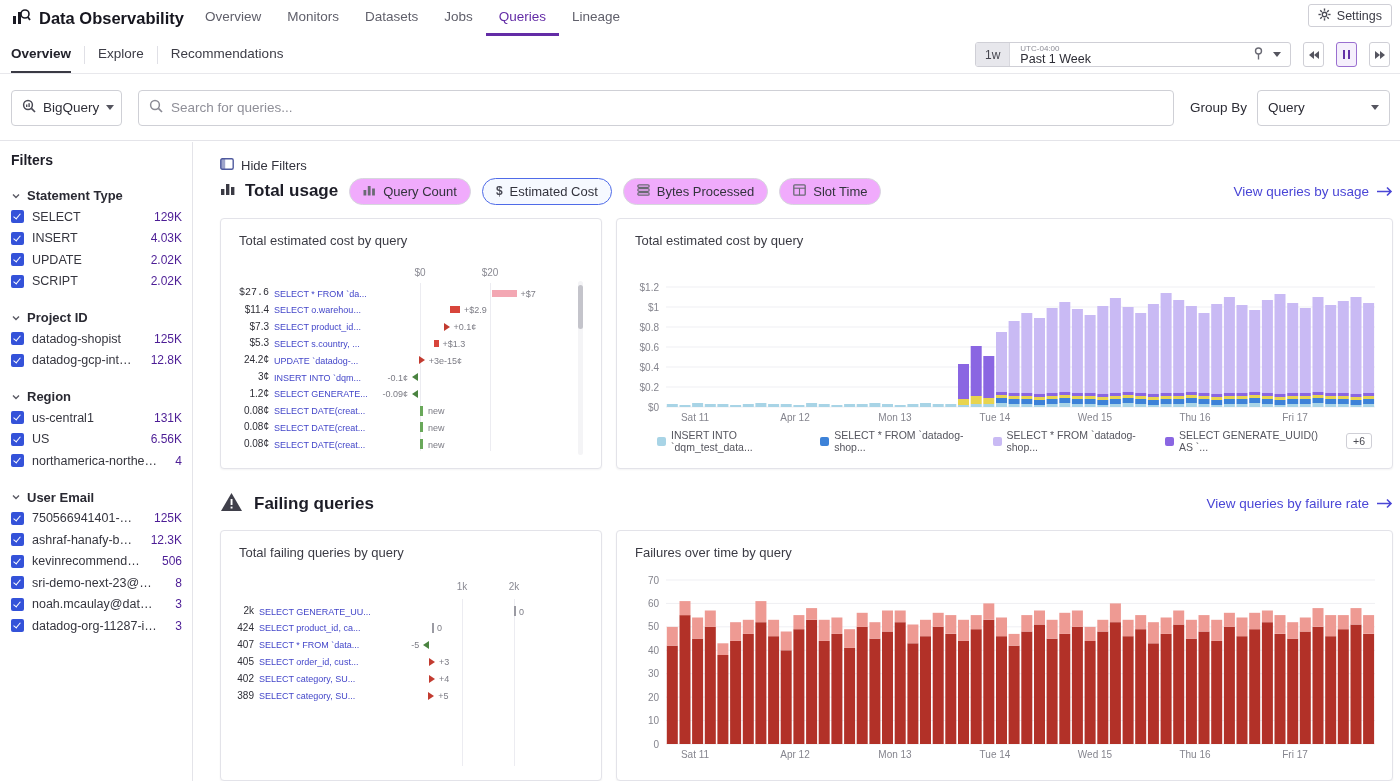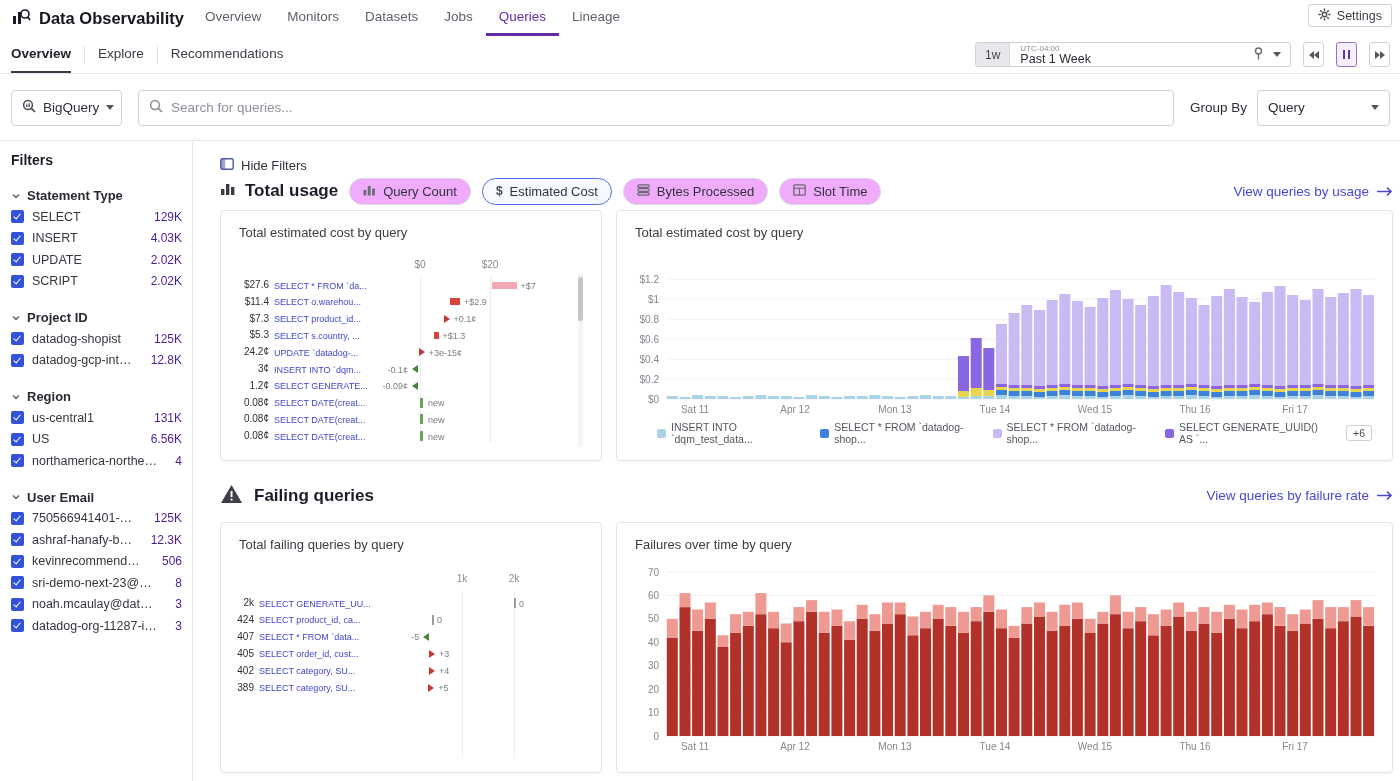--- a/index.html
+++ b/index.html
@@ -60,21 +60,21 @@
   .main { flex:1; padding:0 7px 0 27px; }
   .main-head { display:flex; margin-top:13px; height:20px; align-items:center; }
   .hidef { display:flex; gap:7px; align-items:center; font-size:13px; color:#33333d; cursor:pointer; }
   .metric-row { display:flex; align-items:center; margin-top:2px; height:28px; }
   .musage { display:flex; align-items:center; gap:9px; font-size:17px; font-weight:700; color:#1d1d27; }
   .pill { display:flex; align-items:center; gap:7px; height:27px; padding:0 13px; border:1px solid #d6d6dd; border-radius:14px; margin-left:11px; font-size:13px; color:#33333d; background:#f0abfc; cursor:pointer; white-space:nowrap; }
   .pill.selected { border:1.5px solid #4f6be8; background:#f6f9ff; }
   .pill-icon-char { font-size:12px; color:#4a4a55; font-weight:700; }
   .view-link { margin-left:auto; display:flex; align-items:center; gap:7px; font-size:13.5px; color:#4a46d6; cursor:pointer; white-space:nowrap; }
   .crow { display:flex; gap:14px; }
-  .crow1 { margin-top:5px; }
+  .crow1 { margin-top:13px; }
   .crow2 { margin-top:14px; }
   .card { background:#fff; border:1px solid #e3e3e9; border-radius:4px; box-shadow:0 1px 2px rgba(25,25,35,0.05); position:relative; height:251px; overflow:hidden; }
   .card.small { width:382px; flex:0 0 382px; }
   .card.wide { flex:1; }
   .card-title { position:absolute; left:18px; top:14px; font-size:13px; color:#3b3b44; }
   .failing-head { display:flex; align-items:center; margin-top:22px; height:25px; gap:11px; }
   .fail-title { font-size:17px; font-weight:700; color:#1d1d27; }
 
   
   .vgrid { position:absolute; width:1px; background:#ececf1; }
@@ -432,21 +432,21 @@
     <div class="crow crow1">
       <div class="card small" id="toplist-cost">
         <div class="card-title">Total estimated cost by query</div>
         <div class="sb-track"></div>
         <div class="sb-thumb"></div>
       <div class="vgrid" style="left: 199px; top: 64px; height: 168px;"></div>
           <div class="glabel" style="left: 179px; top: 48px;">$0</div>
           <div class="vgrid" style="left: 269px; top: 64px; height: 168px;"></div>
           <div class="glabel" style="left: 249px; top: 48px;">$20</div>
           <div class="trow" style="top: 66px;">
-            <span class="tval" style="width: 48px;">$27.6</span>
+            <span class="tval" style="width: 48px; font-family: Liberation Mono, monospace;">$27.6</span>
             <span class="tquery" style="left: 53px; max-width: 120px;">SELECT * FROM `da...</span>
             <div class="tbar" style="left: 271.1px; width: 24.5px; background: rgb(243, 167, 179);"></div>
             <span class="tann" style="left: 299.6px;">+$7</span>
           </div>
           <div class="trow" style="top: 82.8px;">
             <span class="tval" style="width: 48px;">$11.4</span>
             <span class="tquery" style="left: 53px; max-width: 120px;">SELECT o.warehou...</span>
             <div class="tbar" style="left: 228.75px; width: 10.15px; background: rgb(216, 69, 59);"></div>
             <span class="tann" style="left: 242.9px;">+$2.9</span>
           </div>

